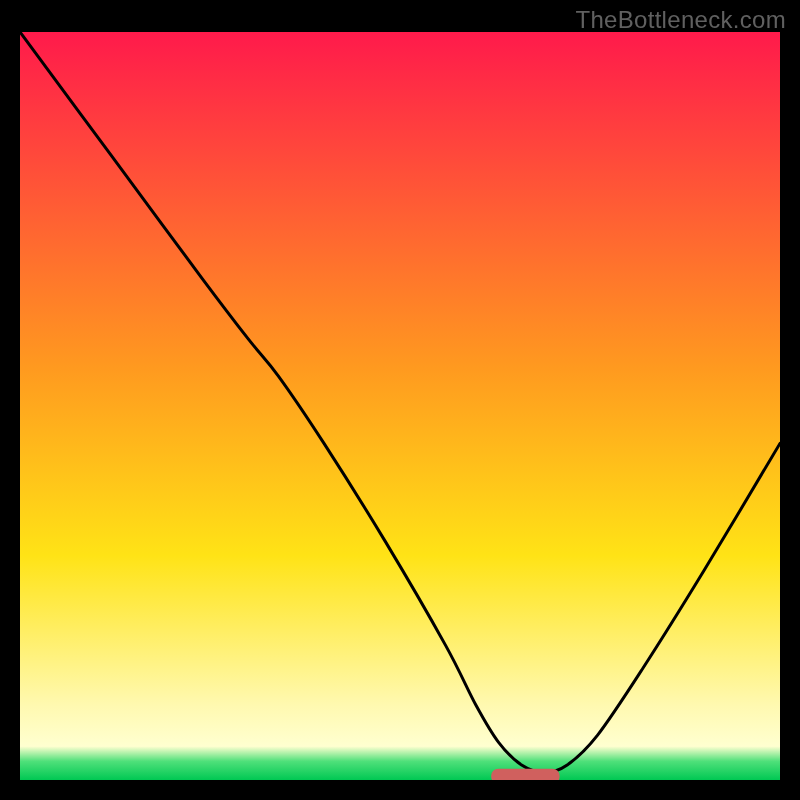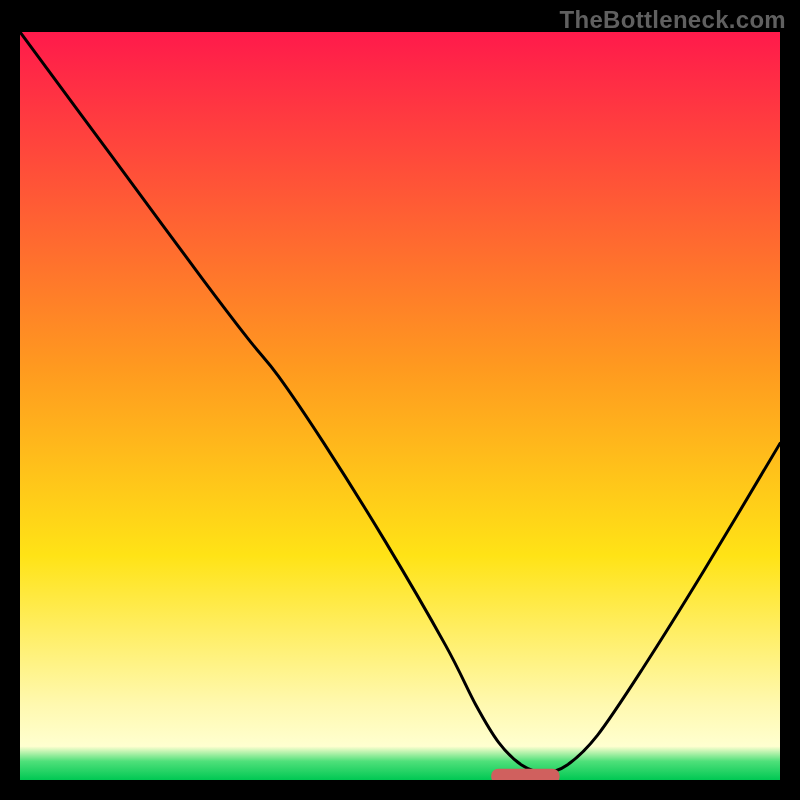--- a/index.html
+++ b/index.html
@@ -16,21 +16,21 @@
     width: 800px;
     height: 800px;
     background: #000;
   }
   .watermark {
     position: absolute;
     top: 6px;
     right: 14px;
     font-size: 24px;
     color: #606060;
-    font-weight: 700;
+    font-weight: 400;
     letter-spacing: 0.3px;
     z-index: 10;
   }
   .chart-area {
     position: absolute;
     left: 20px;
     top: 32px;
     width: 760px;
     height: 748px;
     overflow: hidden;

